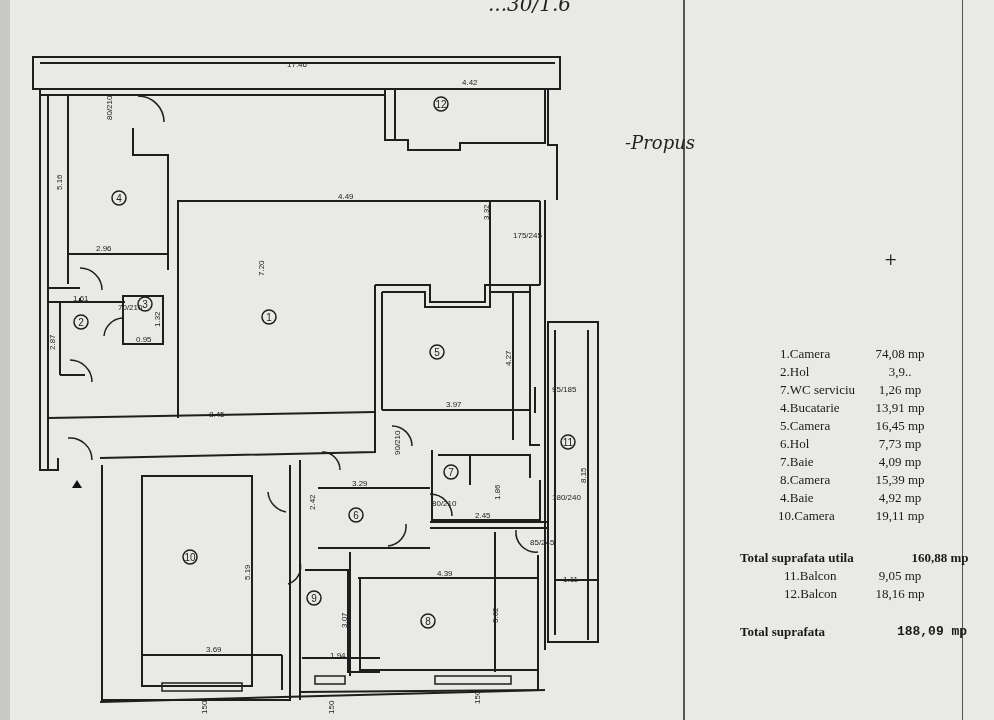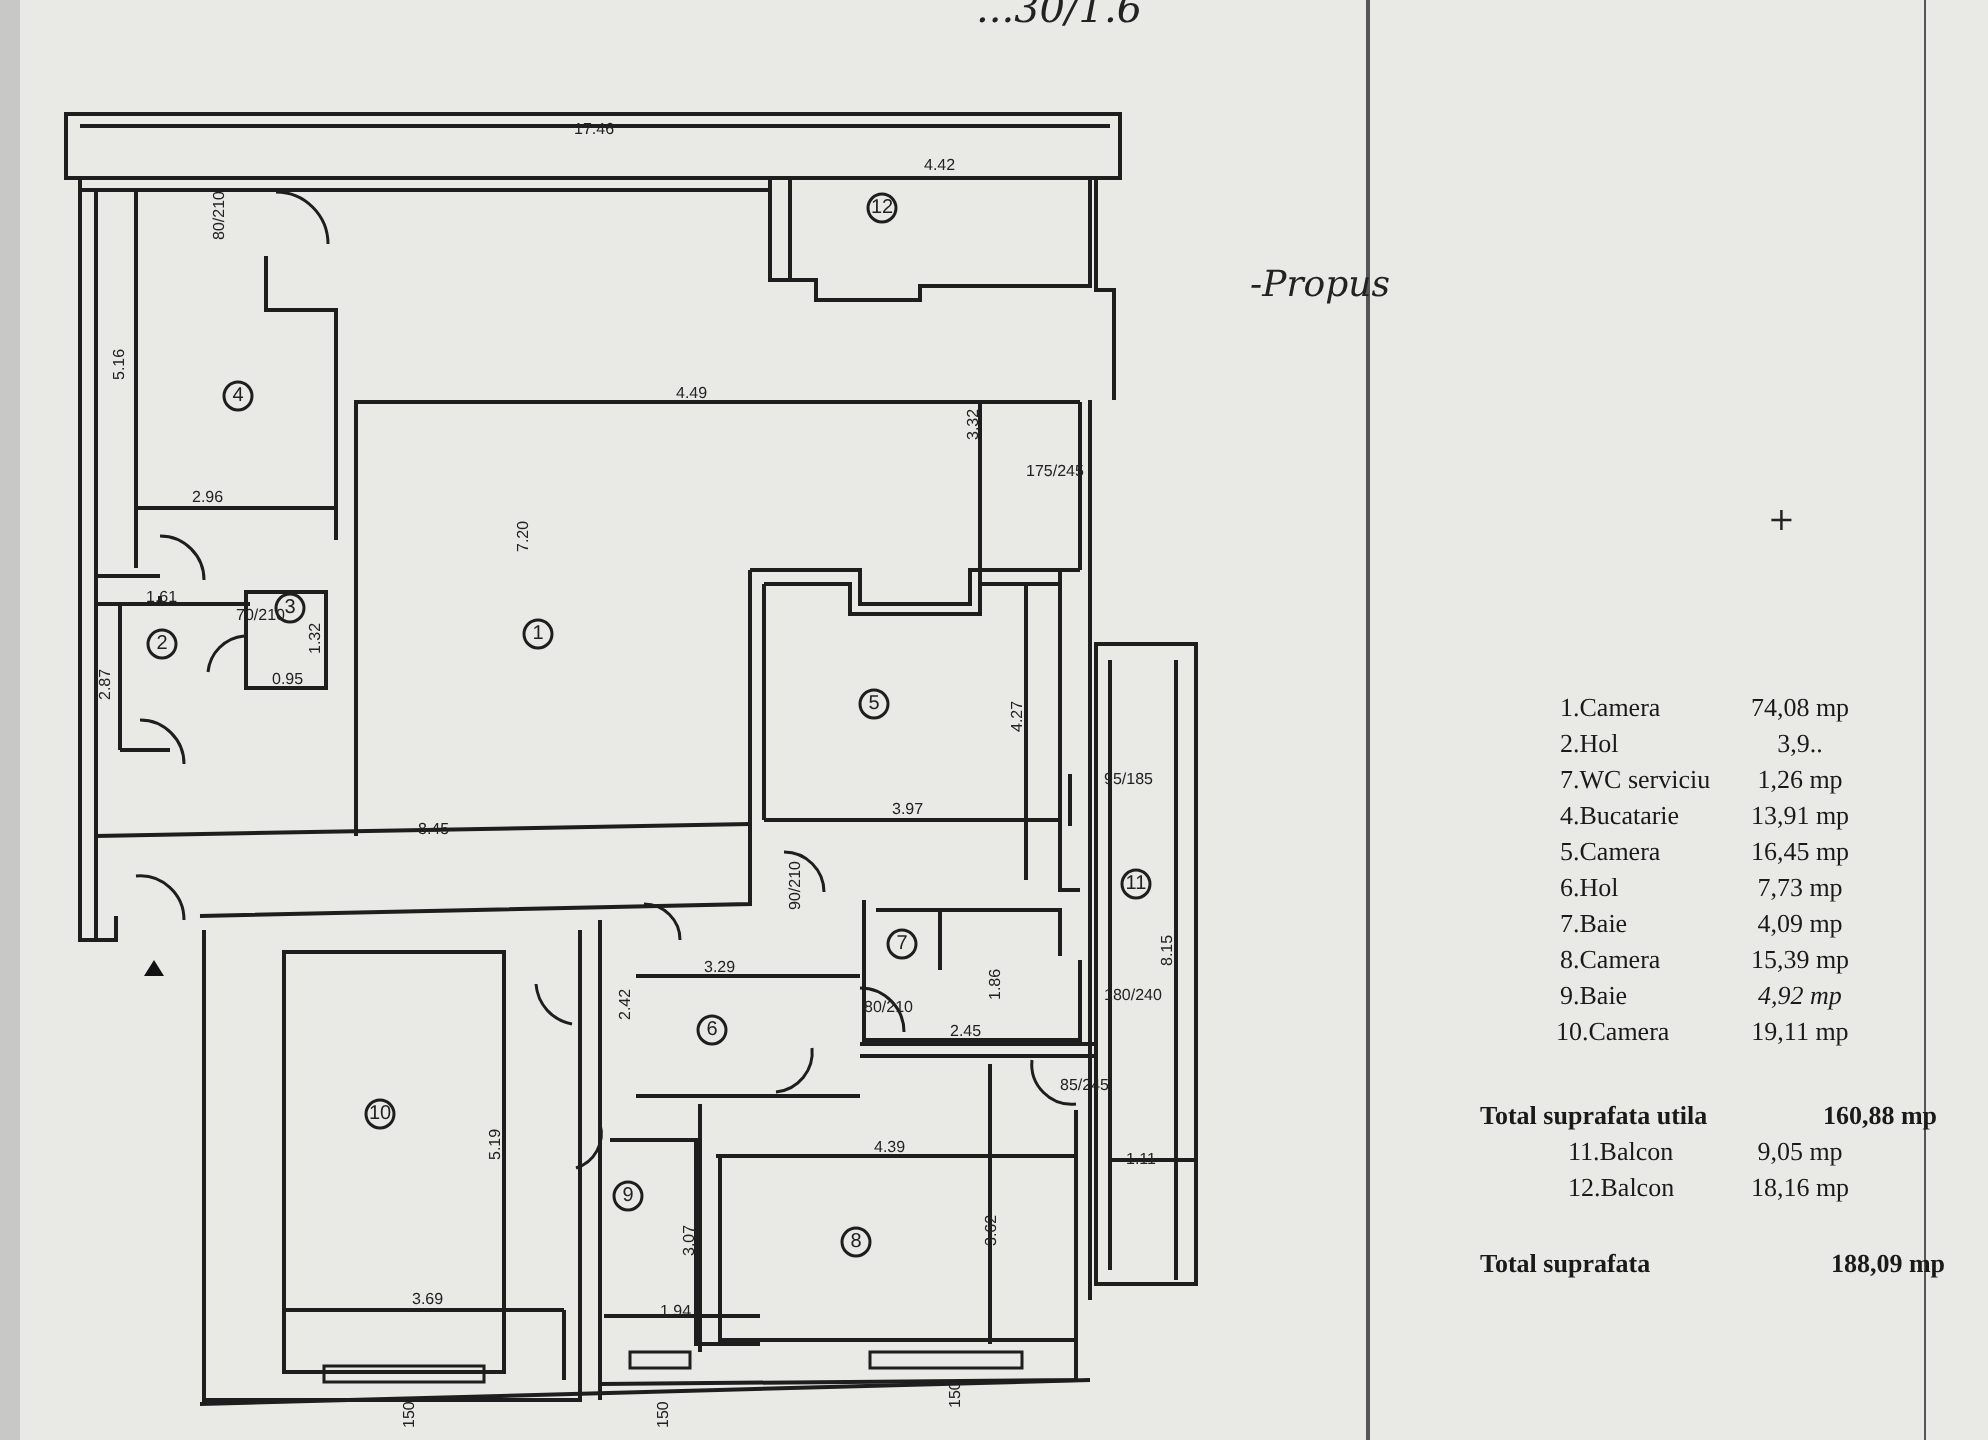--- a/index.html
+++ b/index.html
@@ -226,37 +226,37 @@
   </div>
   <div class="lrow" style="top:108px;left:40px;">
     <span class="lname">7.Baie</span>
     <span class="lval" style="left:80px;">4,09 mp</span>
   </div>
   <div class="lrow" style="top:126px;left:40px;">
     <span class="lname">8.Camera</span>
     <span class="lval" style="left:80px;">15,39 mp</span>
   </div>
   <div class="lrow" style="top:144px;left:40px;">
-    <span class="lname">9.Baie</span>
-    <span class="lval" style="left:80px;font-style:italic;">4,92 mp</span>
+    <span class="lname">4.Baie</span>
+    <span class="lval" style="left:80px;">4,92 mp</span>
   </div>
   <div class="lrow" style="top:162px;left:38px;">
     <span class="lname">10.Camera</span>
     <span class="lval" style="left:82px;">19,11 mp</span>
   </div>
 
   <div class="lrow total" style="top:204px;left:0;">
     <span class="lname">Total suprafata utila</span>
     <span class="lval" style="left:160px;">160,88 mp</span>
   </div>
   <div class="lrow" style="top:222px;left:44px;">
     <span class="lname">11.Balcon</span>
     <span class="lval" style="left:76px;">9,05 mp</span>
   </div>
   <div class="lrow" style="top:240px;left:44px;">
     <span class="lname">12.Balcon</span>
     <span class="lval" style="left:76px;">18,16 mp</span>
   </div>
   <div class="lrow total" style="top:278px;left:0;">
     <span class="lname">Total suprafata</span>
-    <span class="lval" style="left:164px;">188,09 mp</span>
+    <span class="lval" style="left:152px;font-family:Liberation Mono, monospace;">188,09 mp</span>
   </div>
 </div>
 
 </body></html>

